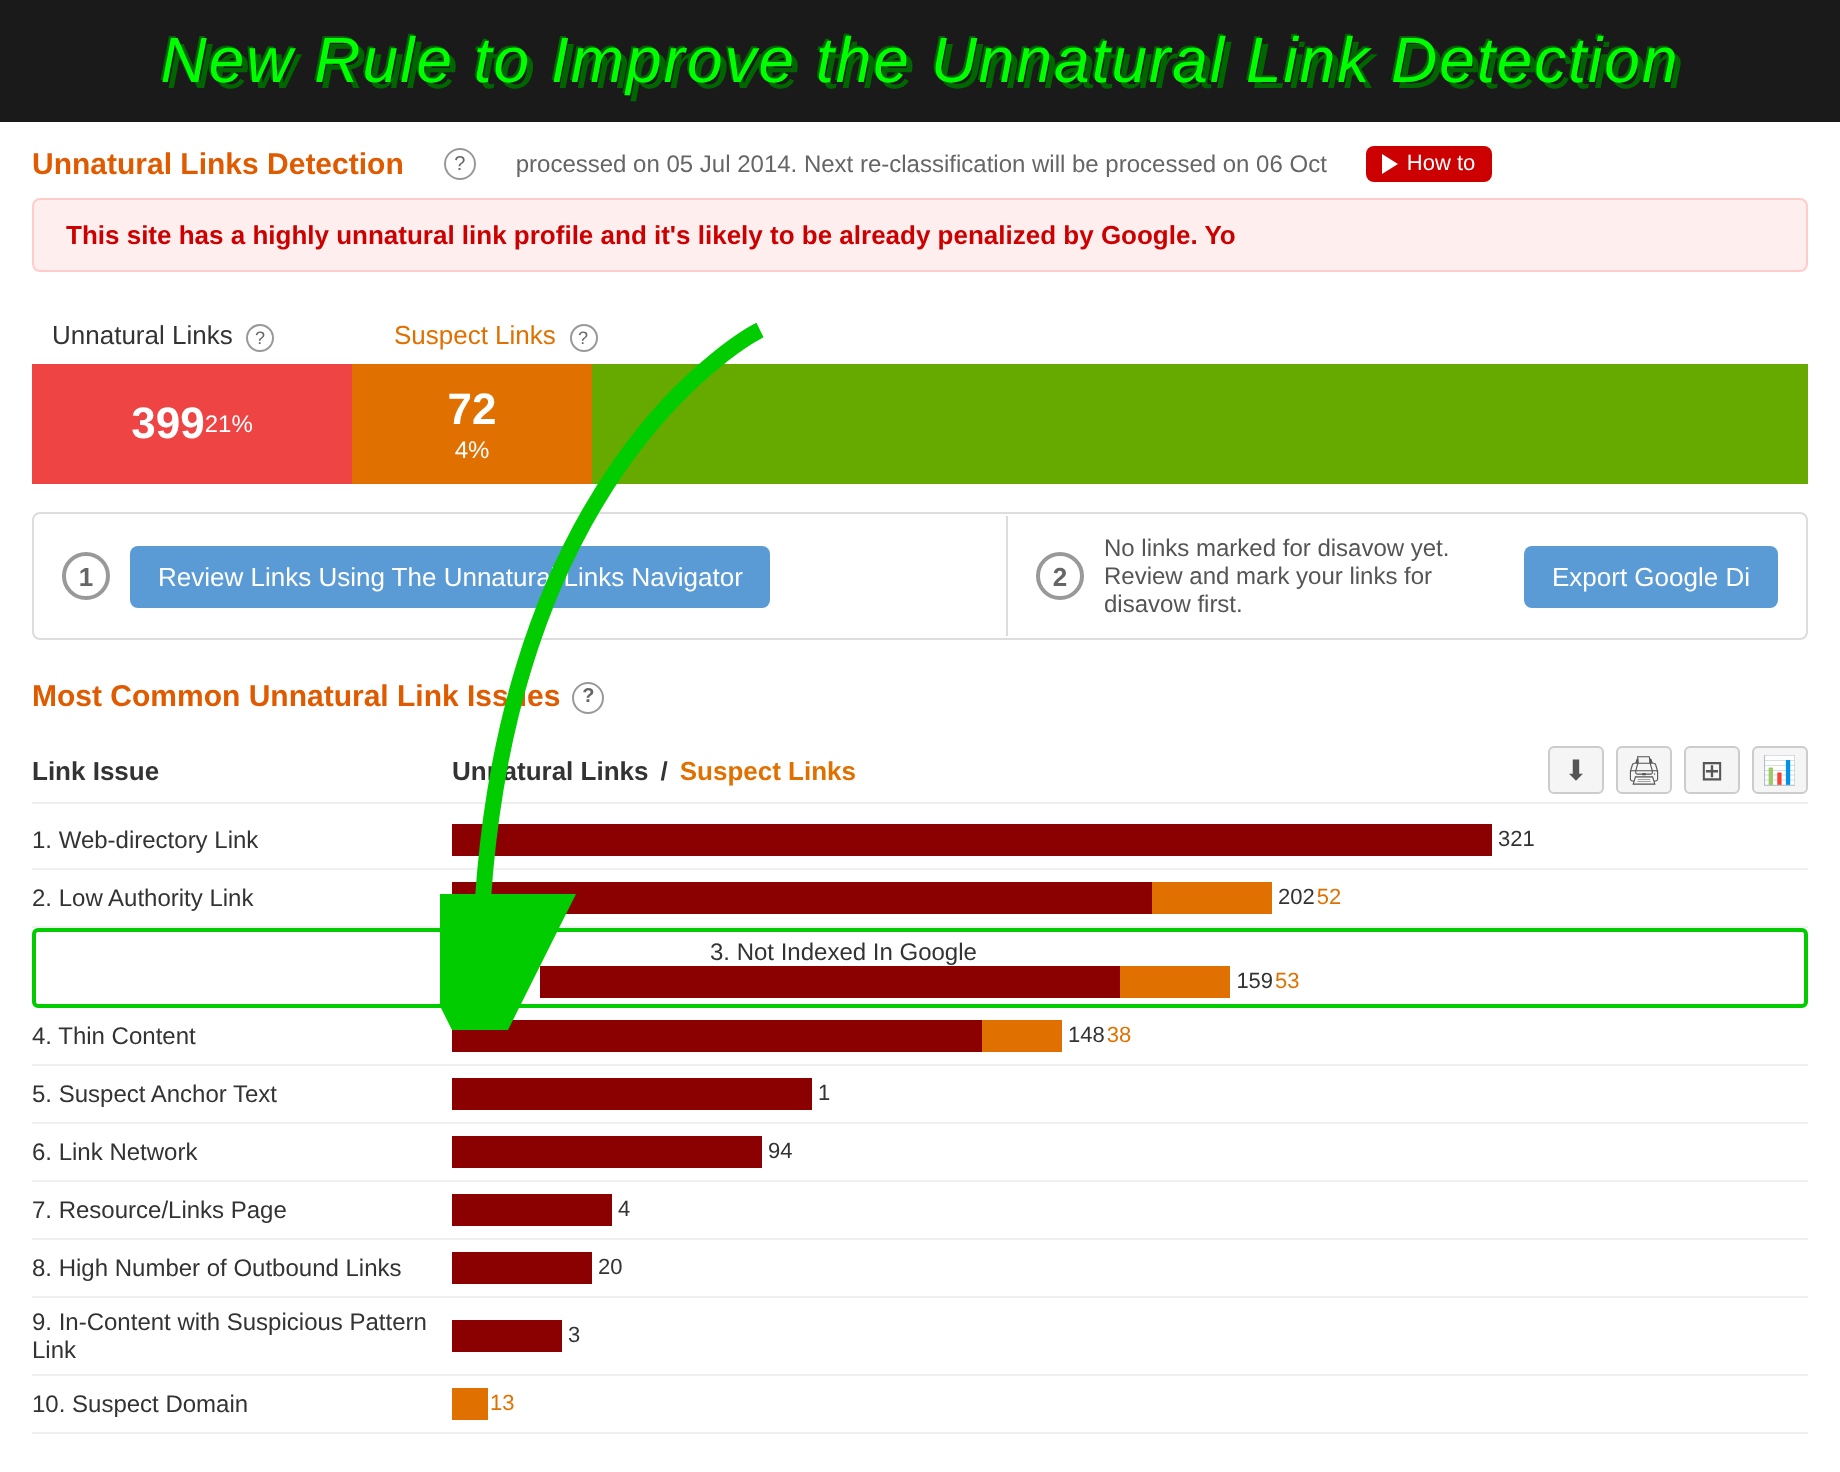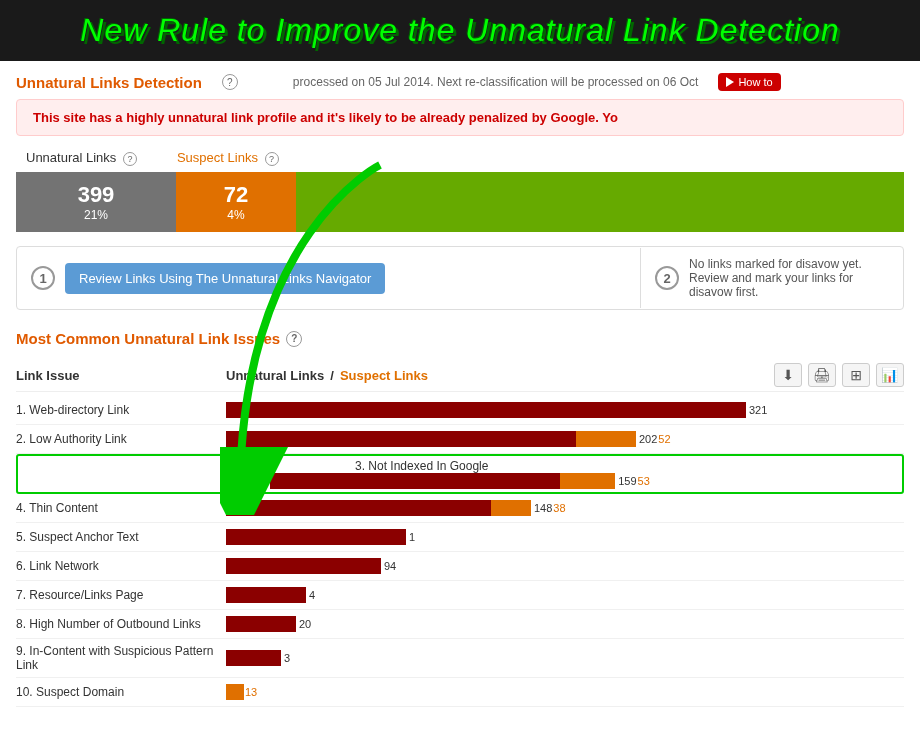--- a/index.html
+++ b/index.html
@@ -52,21 +52,20 @@
       height: 16px;
       border-radius: 50%;
       border: 1px solid #999;
       color: #666;
       font-size: 10px;
       cursor: pointer;
     }
     .processed-text {
       color: #666;
       font-size: 12px;
-      margin-left: 35px;
     }
     .howto-btn {
       display: inline-flex;
       align-items: center;
       gap: 4px;
       background: #cc0000;
       color: white;
       border: none;
       border-radius: 4px;
       padding: 3px 8px;
@@ -81,36 +80,36 @@
       border-left: 8px solid white;
       display: inline-block;
     }
 
     
     .alert-banner {
       background: #ffeeee;
       border: 1px solid #ffcccc;
       border-radius: 4px;
       padding: 10px 16px;
-      margin-bottom: 14px;
+      margin-bottom: 24px;
       color: #cc0000;
       font-weight: bold;
       font-size: 13px;
       overflow: hidden;
       white-space: nowrap;
       text-overflow: ellipsis;
     }
 
     
     .stats-section {
       margin-bottom: 14px;
     }
     .stats-labels {
       display: flex;
-      gap: 40px;
+      gap: 60px;
       margin-bottom: 6px;
       padding-left: 10px;
     }
     .stat-label-unnatural {
       color: #333;
       font-size: 13px;
     }
     .stat-label-suspect {
       color: #e07000;
       font-size: 13px;
@@ -127,23 +126,22 @@
       font-size: 9px;
       margin-left: 3px;
     }
 
     .stats-bar-container {
       display: flex;
       height: 60px;
       width: 100%;
     }
     .bar-unnatural {
-      background: #737373;
-      display: flex;
-      flex-direction: column;
+      background: #ef4444;
+      display: flex;
       align-items: center;
       justify-content: center;
       color: white;
       font-size: 22px;
       font-weight: bold;
       min-width: 160px;
       flex: 0 0 160px;
     }
     .bar-unnatural-sub {
       font-size: 12px;
@@ -423,20 +421,21 @@
 
     <div class="action-row">
       <div class="action-step">
         <span class="step-number">1</span>
         <button class="review-btn">Review Links Using The Unnatural Links Navigator</button>
       </div>
       <div class="action-divider"></div>
       <div class="action-step-2">
         <span class="step-number">2</span>
         <span class="disavow-text">No links marked for disavow yet. Review and mark your links for disavow first.</span>
+        <button class="export-btn">Export Google Di</button>
       </div>
     </div>
 
     <div class="common-section-title">
       <span>Most Common Unnatural Link Issues</span>
       <span class="help-icon">?</span>
     </div>
 
     <div class="table-header-row">
       <div class="col-issue">Link Issue</div>

